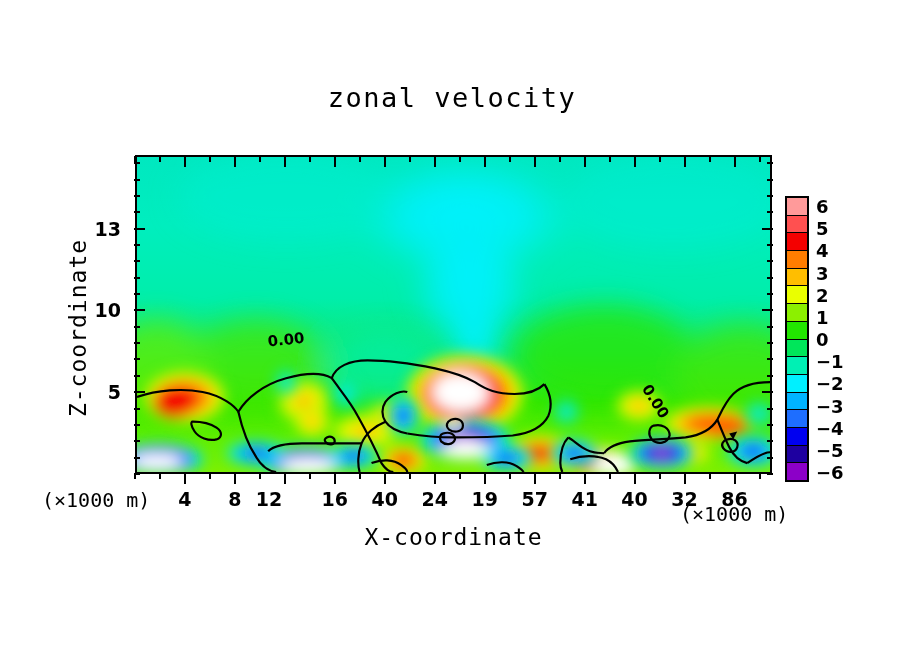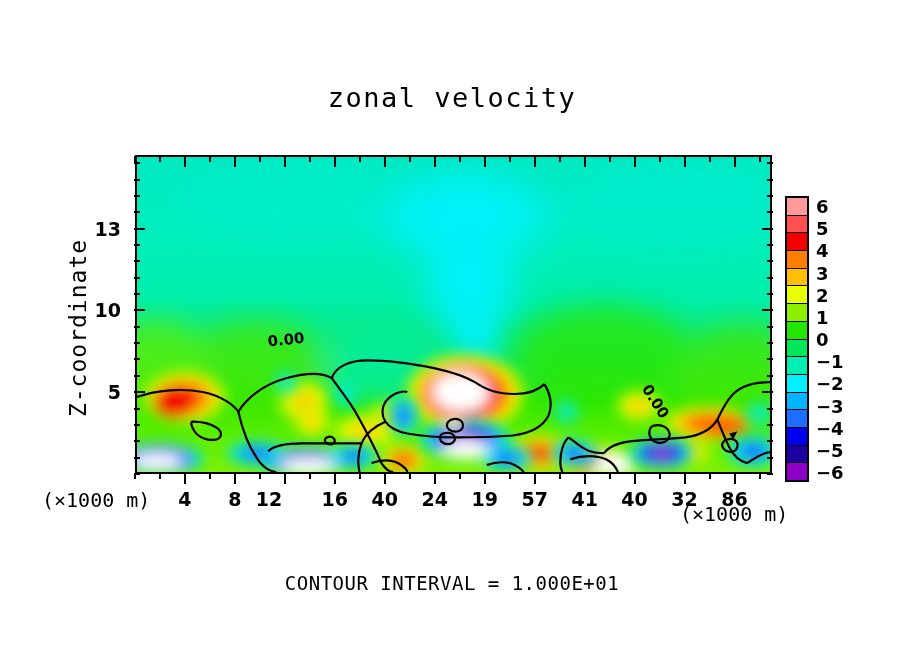--- a/index.html
+++ b/index.html
@@ -385,24 +385,24 @@
         <div class="tick" style="height: 2px; width: 6px; top: 105.333px; left: -5px;"></div>
         <div class="tick" style="height: 2px; width: 6px; top: 88.9744px; left: -5px;"></div>
         <div class="tick" style="height: 2px; width: 11px; top: 72.6154px; left: -10px;"></div>
         <div class="tick" style="height: 2px; width: 6px; top: 56.2564px; left: -5px;"></div>
         <div class="tick" style="height: 2px; width: 6px; top: 39.8974px; left: -5px;"></div>
         <div class="tick" style="height: 2px; width: 6px; top: 23.5385px; left: -5px;"></div>
         <div class="tick" style="height: 2px; width: 6px; top: 7.17949px; left: -5px;"></div>
       </div>
     </div>
 
+  <div id="x-axis-title">X-coordinate</div>
   <div id="y-axis-title">Z-coordinate</div>
   <div id="y-unit-label">(×1000 m)</div>
   <div id="x-unit-label">(×1000 m)</div>
-  <div id="contour-interval">CONTOUR INTERVAL = 1.000E+01</div>
 
   <div id="colorbar">
       <div class="cb-band" style="background: rgb(255, 154, 154);"></div>
       <div class="cb-band" style="background: rgb(255, 80, 80);"></div>
       <div class="cb-band" style="background: rgb(244, 0, 0);"></div>
       <div class="cb-band" style="background: rgb(255, 125, 0);"></div>
       <div class="cb-band" style="background: rgb(255, 190, 0);"></div>
       <div class="cb-band" style="background: rgb(234, 255, 0);"></div>
       <div class="cb-band" style="background: rgb(140, 240, 0);"></div>
       <div class="cb-band" style="background: rgb(34, 230, 0);"></div>

